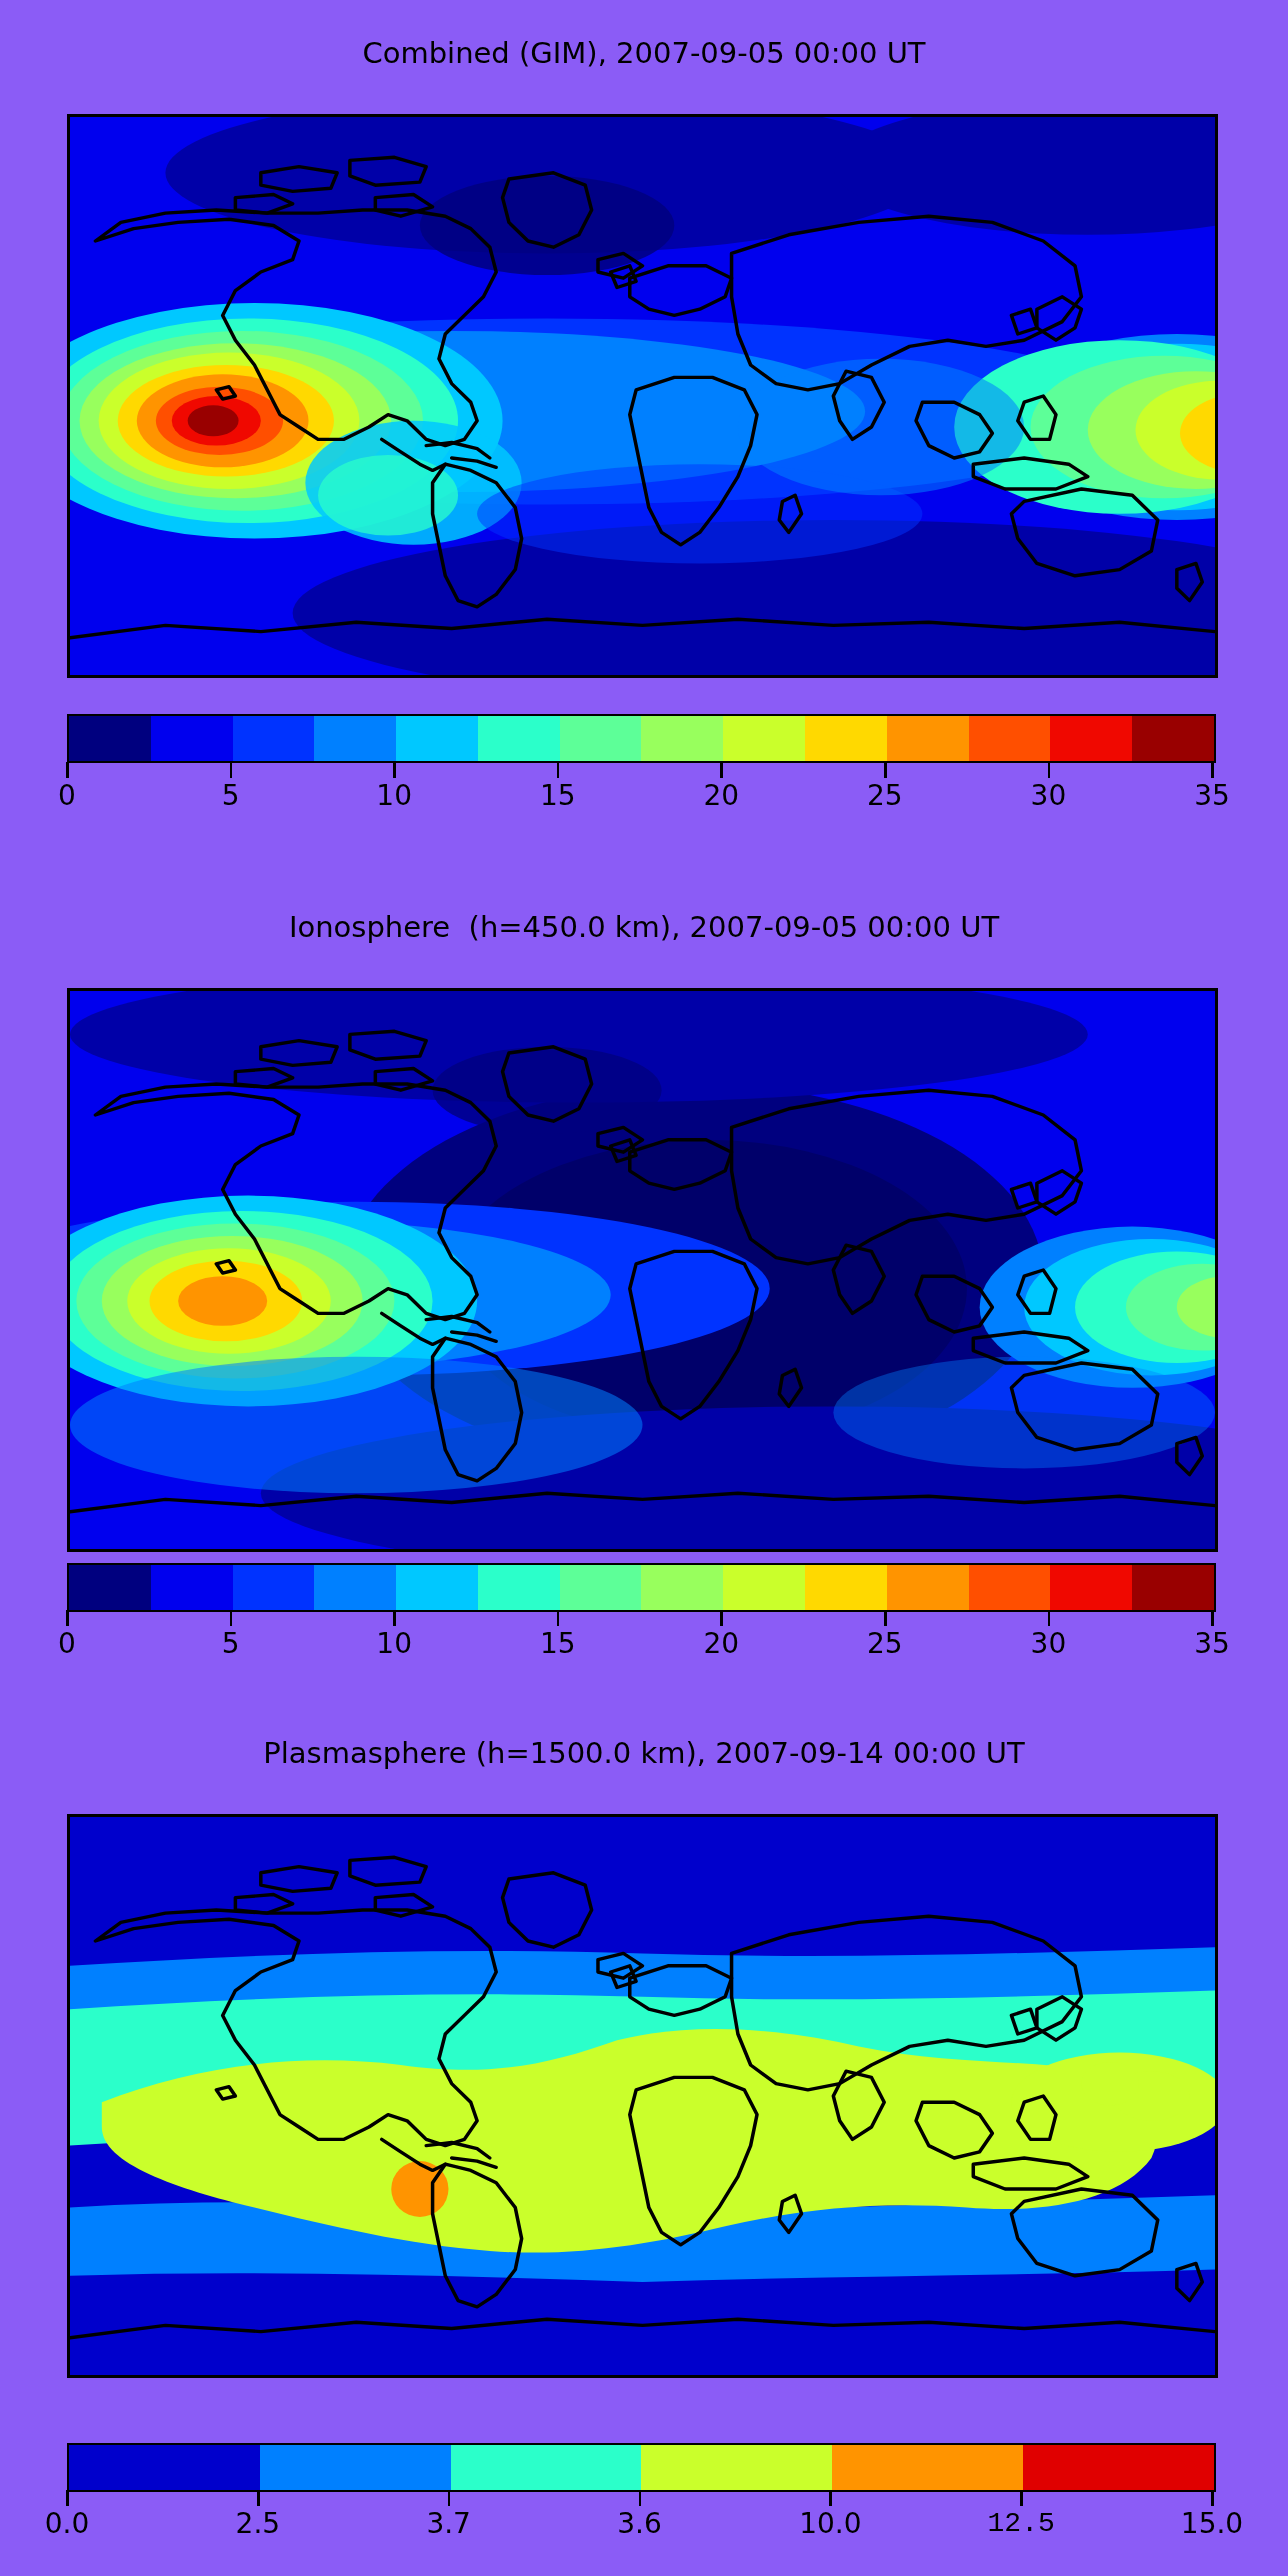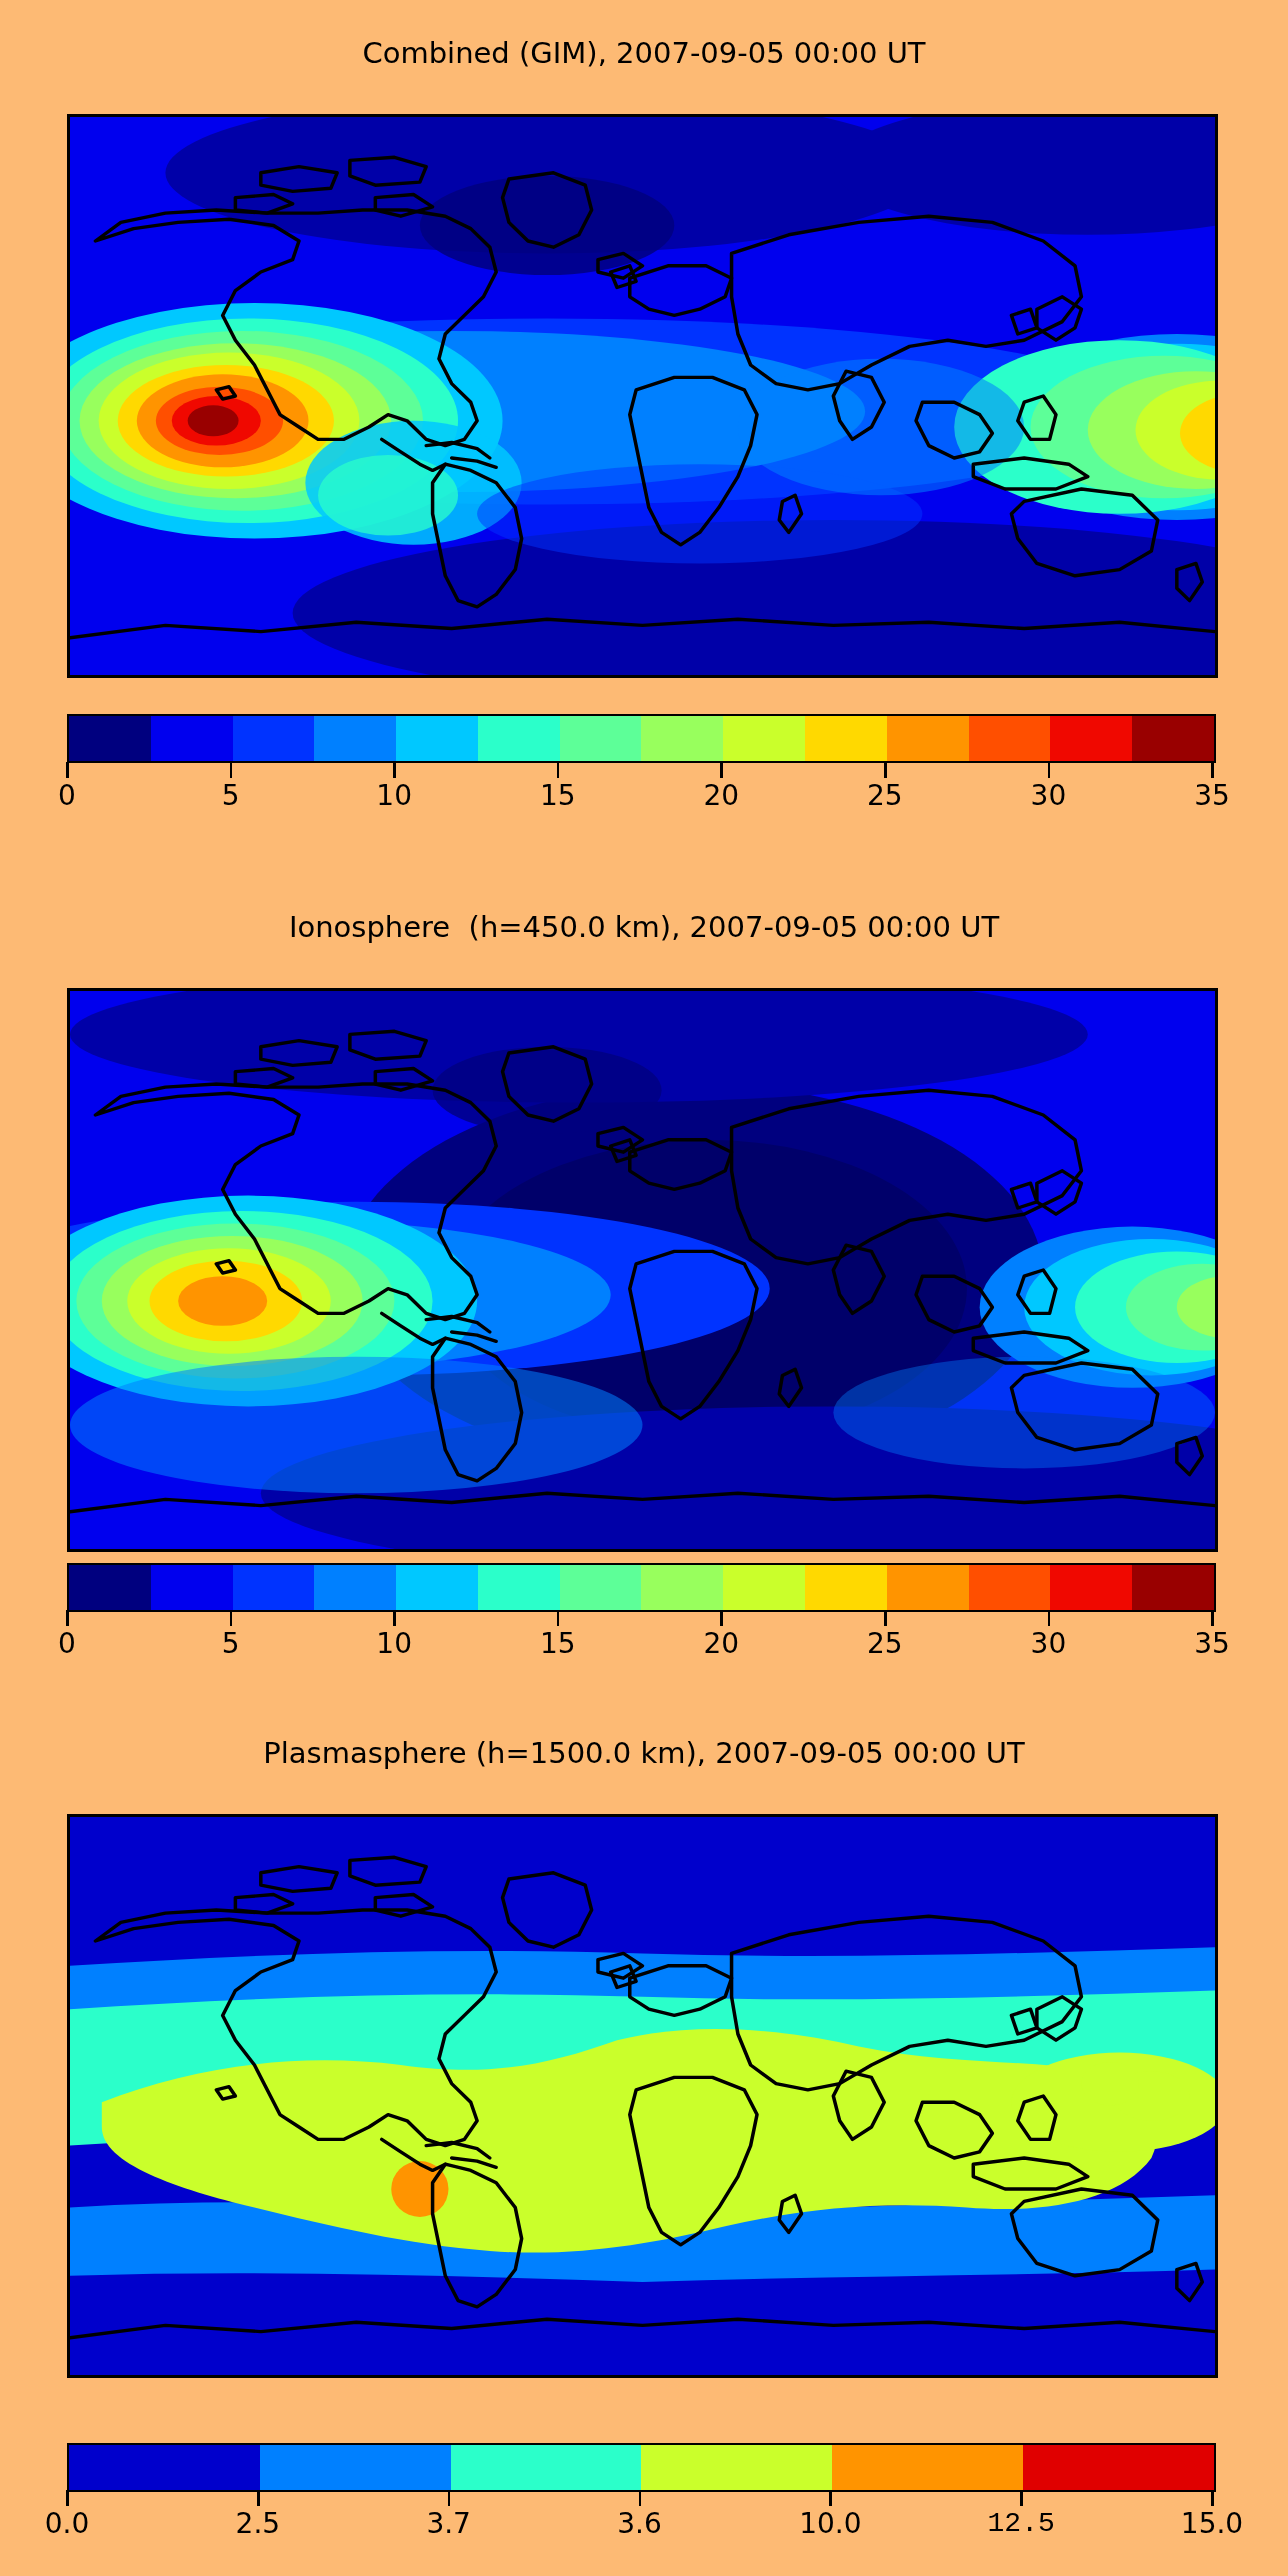--- a/index.html
+++ b/index.html
@@ -11,21 +11,21 @@
     width: 1288px;
     height: 2576px;
     font-family: "DejaVu Sans", "Liberation Sans", sans-serif;
     color: #000000;
     overflow: hidden;
   }
   #figure {
     position: relative;
     width: 1288px;
     height: 2576px;
-    background: #fdba74;
+    background: #8b5cf6;
   }
   .panel {
     position: absolute;
     left: 0;
     width: 1288px;
   }
   .panel-title {
     position: absolute;
     left: 0;
     width: 1288px;
@@ -408,21 +408,21 @@
         <div class="lb" style="left: 42.8571%;">15</div>
         <div class="lb" style="left: 57.1429%;">20</div>
         <div class="lb" style="left: 71.4286%;">25</div>
         <div class="lb" style="left: 85.7143%;">30</div>
         <div class="lb" style="left: 100%;">35</div>
       </div>
   </div>
 
   <div class="panel">
 
-    <div class="panel-title" style="top:1736px;">Plasmasphere (h=1500.0 km), 2007-09-05 00:00 UT</div>
+    <div class="panel-title" style="top:1736px;">Plasmasphere (h=1500.0 km), 2007-09-14 00:00 UT</div>
 
     <div class="map-box" style="top:1814px; height:558px;">
       <div class="map-inner">
         <svg viewBox="0 0 360 180" preserveAspectRatio="none">
 
           <rect x="0" y="0" width="360" height="180" fill="#0000cc"></rect>
           <path d="M0,48 C60,44 120,42 180,44 C240,46 300,44 360,42 L360,62 C300,64 240,66 180,64 C120,62 60,64 0,68 Z" fill="#0080ff"></path>
           <path d="M0,62 C60,58 120,56 180,58 C240,60 300,58 360,56 L360,98 C300,100 240,104 180,102 C120,100 60,102 0,106 Z" fill="#2bffca"></path>
           <path d="M0,126 C60,122 120,126 180,128 C240,126 300,124 360,122 L360,150 C300,152 240,150 180,152 C120,150 60,152 0,156 Z" fill="#0080ff"></path>
           <path d="M0,148 C60,146 120,148 180,150 C240,148 300,148 360,146 L360,180 L0,180 Z" fill="#0000cc"></path>

